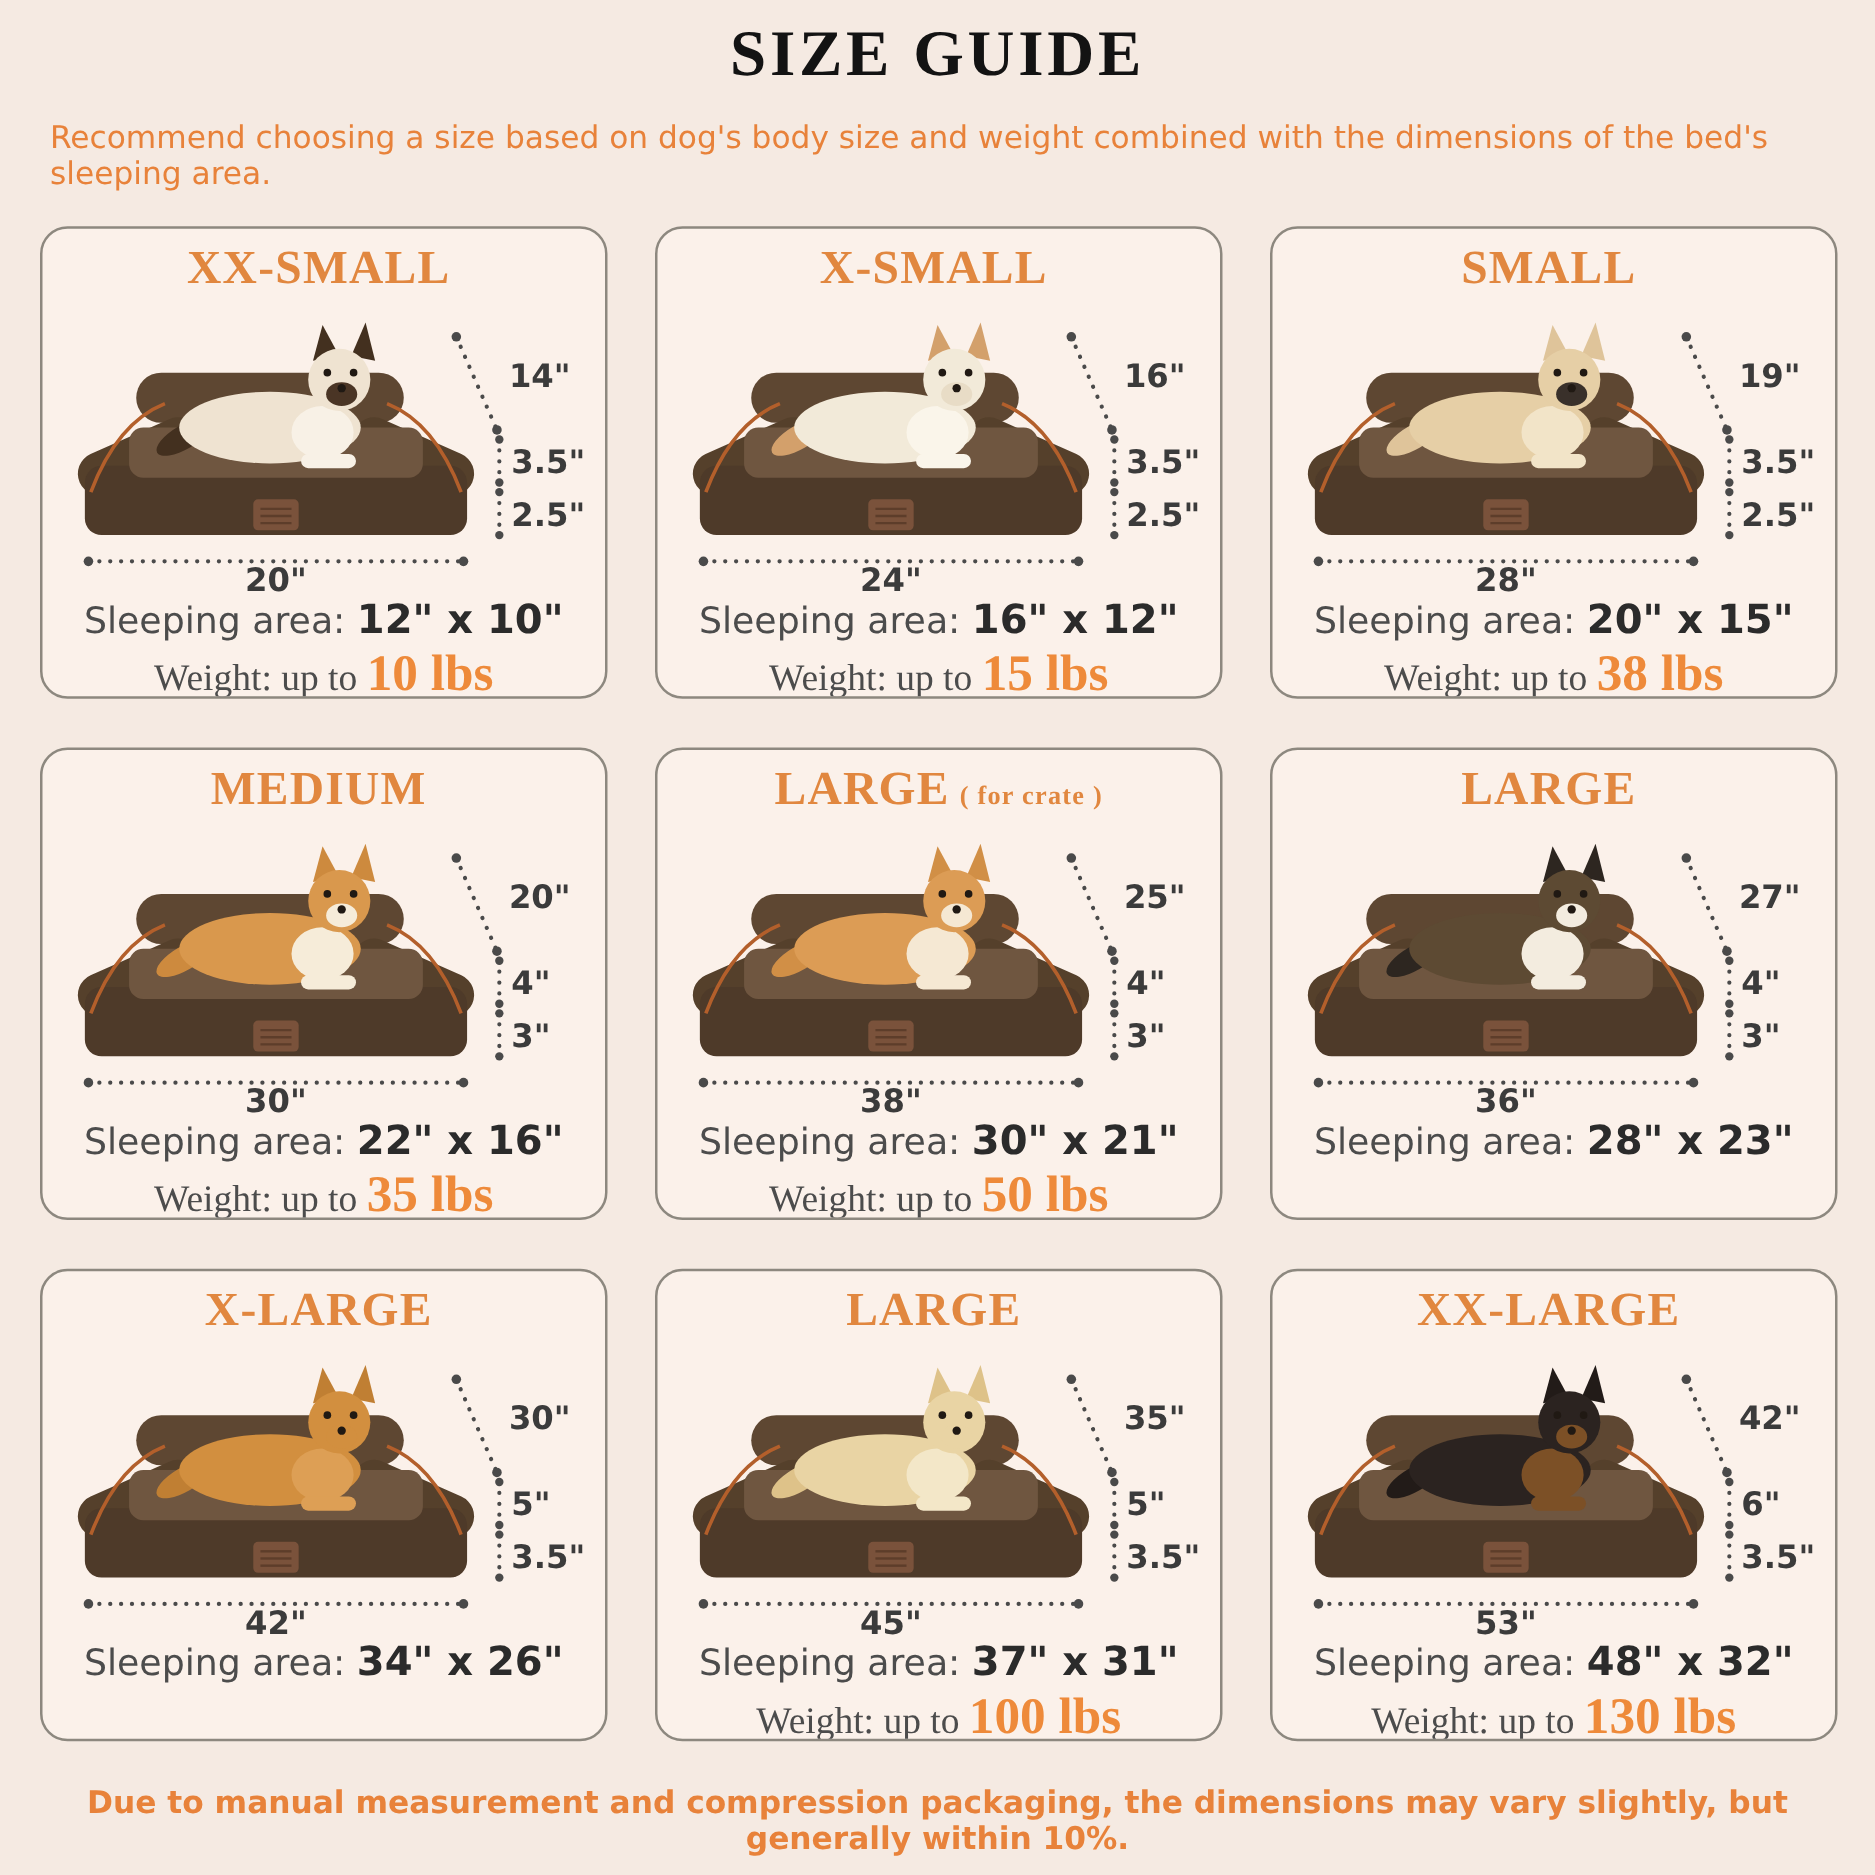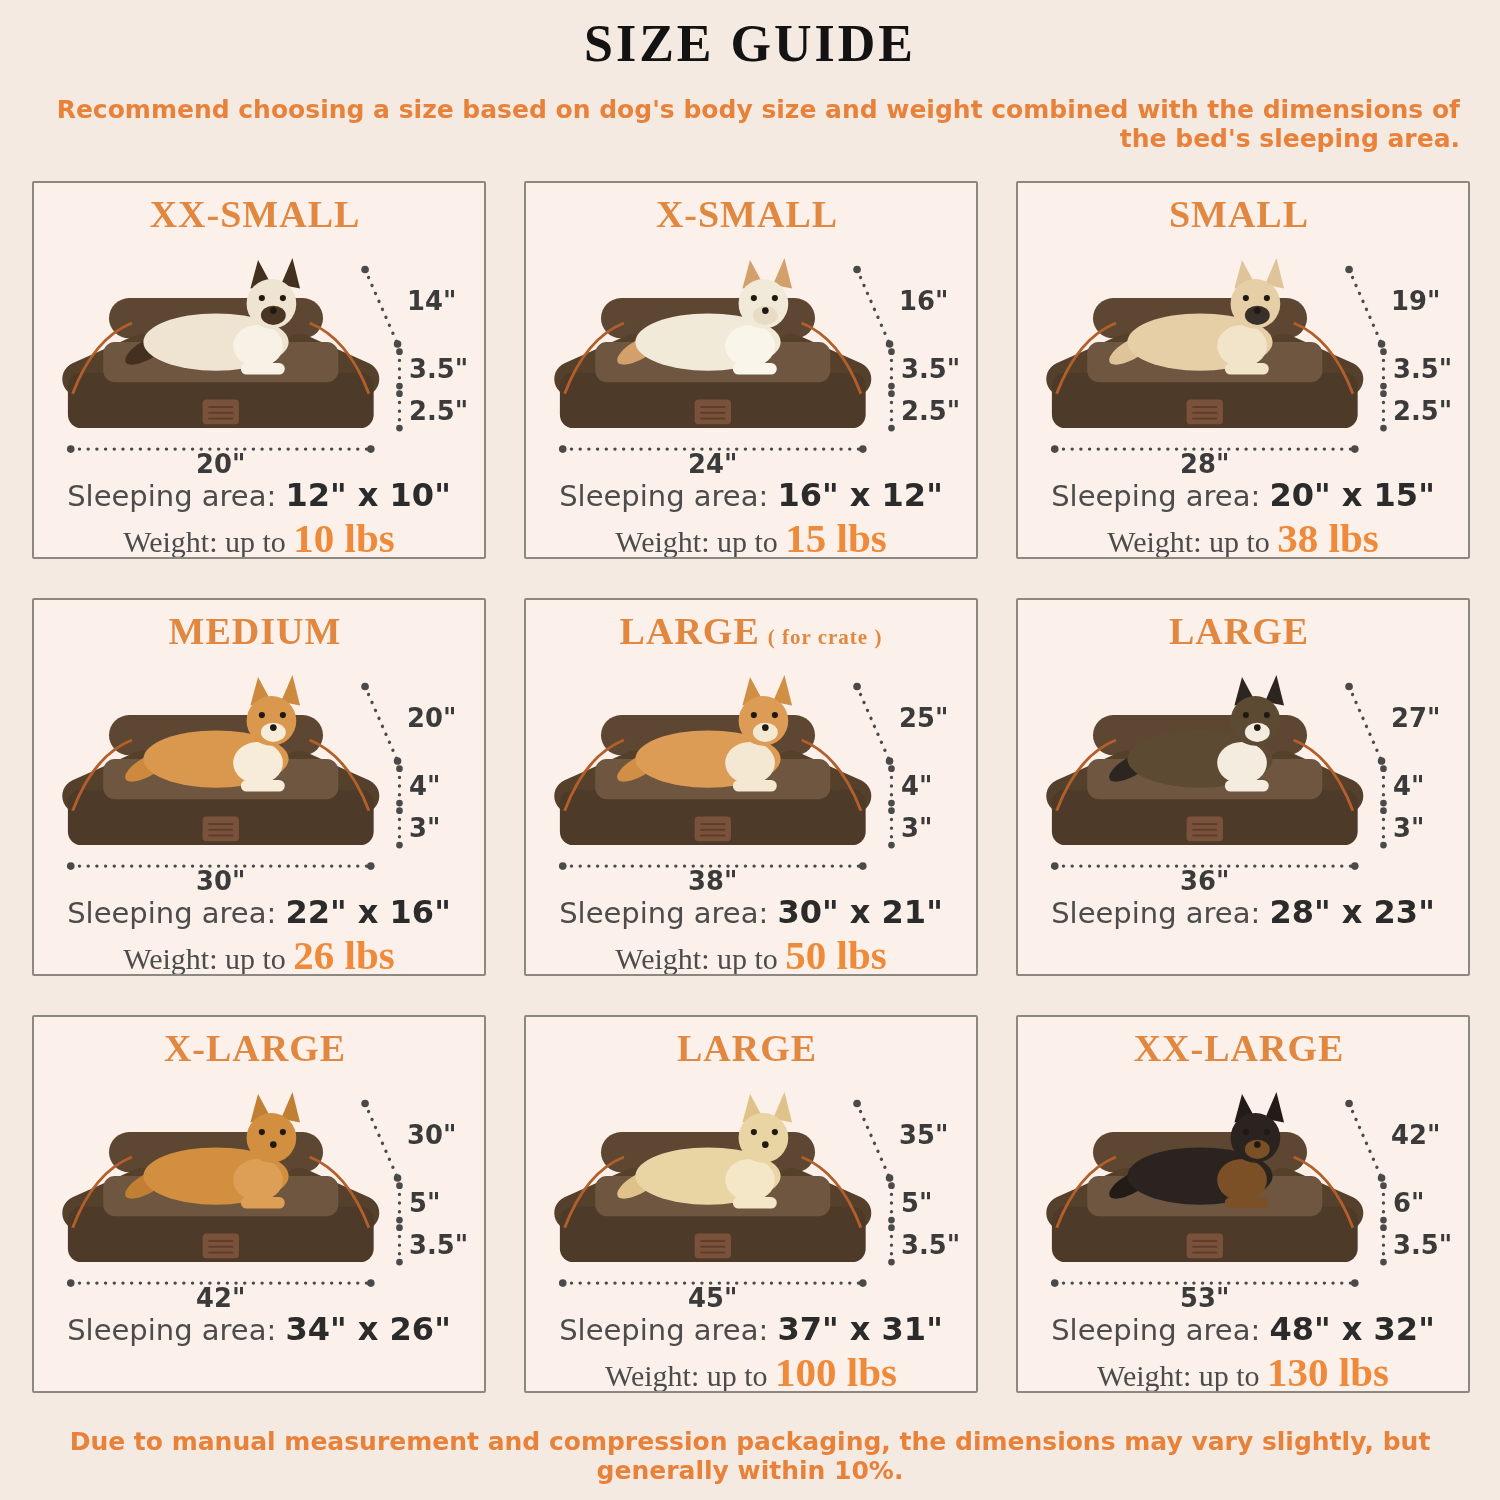--- a/index.html
+++ b/index.html
@@ -15,40 +15,40 @@
     margin:14px 0 0;
     text-align:center;
     font-family:"Liberation Serif", serif;
     font-weight:700;
     font-size:52px;
     letter-spacing:3px;
     color:#131313;
   }
   .subtitle {
     margin:22px 40px 0;
-    text-align:right;
+    text-align:left;
     color:#e8823a;
-    font-weight:700;
+    font-weight:400;
     font-size:25px;
   }
 
   .grid {
     margin:28px 32px 0;
     display:grid;
     grid-template-columns:repeat(3, 454px);
     column-gap:38px;
     row-gap:39px;
   }
 
   .card {
     box-sizing:border-box;
     width:454px; height:378px;
     background:#fbf1ea;
     border:2px solid #8d887f;
-    border-radius:2px;
+    border-radius:22px;
     padding:8px 10px 0;
     display:flex;
     flex-direction:column;
     align-items:center;
     overflow:hidden;
   }
   .card-title {
     margin:4px 0 0;
     font-family:"Liberation Serif", serif;
     font-weight:700;
@@ -370,21 +370,21 @@
           <text class="dim-label" x="185" y="249" text-anchor="middle">30"</text>
         </g>
       </svg>
     </div>
 
     <p class="area-line"><span class="lbl">Sleeping area:</span>
       <b class="val">22" x 16"</b></p>
 
     <p class="weight-line"><span class="lbl">Weight:</span>
       <span class="lbl">up to</span>
-      <b class="wval">26 lbs</b></p>
+      <b class="wval">35 lbs</b></p>
   </section>
 
   <section class="card">
     <h2 class="card-title"><span class="size-name">LARGE</span><span class="size-suffix">( for crate )</span></h2>
 
     <div class="figure">
       <svg viewBox="0 0 450 250" xmlns="http://www.w3.org/2000/svg">
 
         <g>
           <rect x="68" y="66" width="224" height="42" rx="21" fill="#5e4732"></rect>

